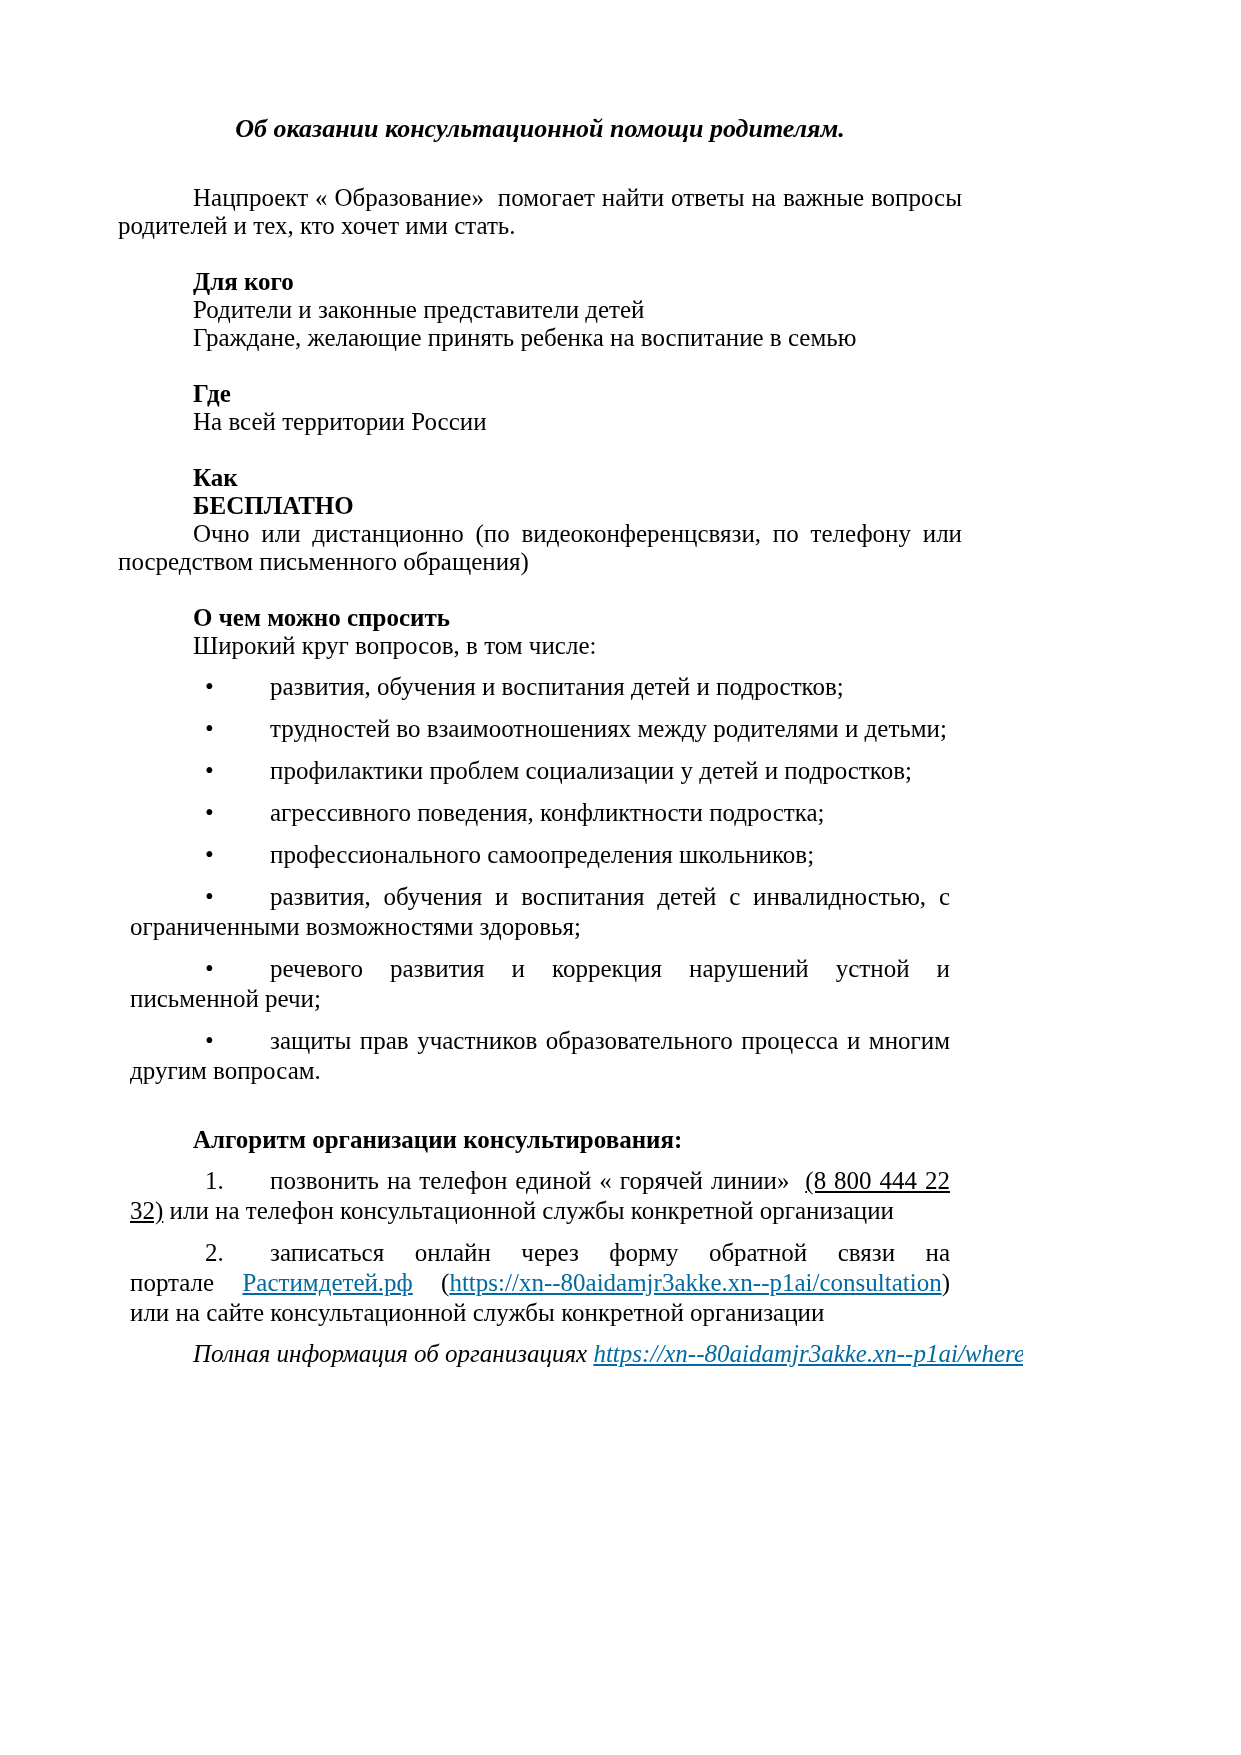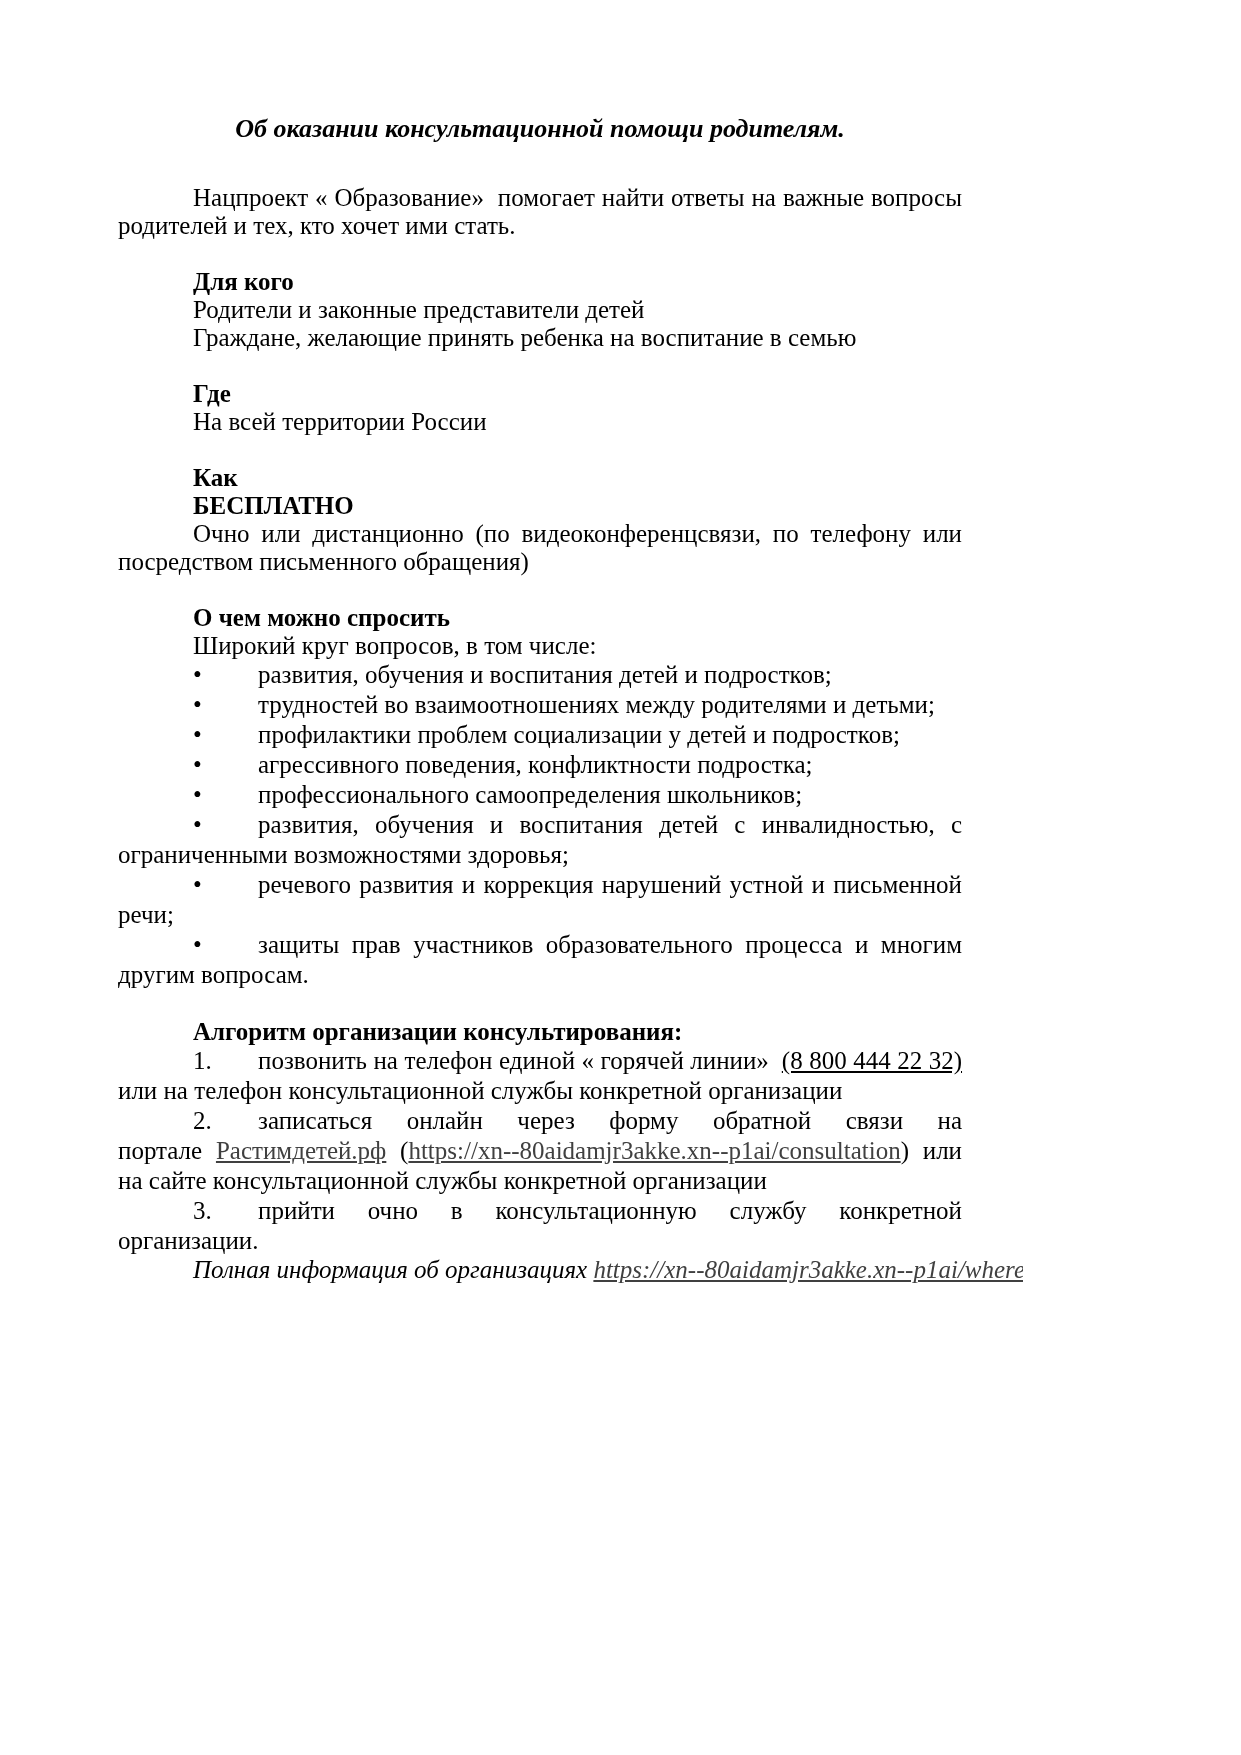--- a/index.html
+++ b/index.html
@@ -22,24 +22,24 @@
     font-style:italic;
     font-size:26px;
     line-height:34px;
     margin:0;
   }
   .gap-lg{height:38px;}
   .gap{height:28px;}
   .p{margin:0;text-align:justify;text-indent:75px;}
   .line{margin:0;text-indent:75px;}
   .b{font-weight:bold;}
-  .li{margin:0;text-align:justify;text-indent:75px;line-height:30px;}
+  .li{margin:12px;text-align:justify;text-indent:75px;line-height:30px;}
   .marker{display:inline-block;width:65px;text-indent:0;}
   .phone{font-weight:normal;text-decoration:underline;}
-  a.link{color:#404040;text-decoration:underline;cursor:pointer;}
+  a.link{color:#0369a1;text-decoration:underline;cursor:pointer;}
   .nowrap{white-space:nowrap;}
   .oneline{white-space:nowrap;font-style:italic;}
 </style>
 </head>
 <body>
 
 <div class="page">
 
   <p class="title">Об оказании консультационной помощи родителям.</p>
 
@@ -79,17 +79,16 @@
   <p class="li"><span class="marker">•</span><span>защиты прав участников образовательного процесса и многим другим вопросам.</span></p>
 
   <div class="gap"></div>
 
   <p class="line b">Алгоритм организации консультирования:</p>
 
   <p class="li"><span class="marker">1.</span><span>позвонить на телефон единой « горячей линии»&nbsp; </span><span class="phone">(8 800 444 22 32)</span><span> или на телефон консультационной службы конкретной организации</span></p>
 
   <p class="li"><span class="marker">2.</span><span>записаться онлайн через форму обратной связи на </span><span class="nowrap"><span>портале </span><a class="link">Растимдетей.рф</a><span> (</span><a class="link">https://xn--80aidamjr3akke.xn--p1ai/consultation</a><span>)</span></span><span> или на сайте консультационной службы конкретной организации</span></p>
 
-  <p class="li"><span class="marker">3.</span><span>прийти очно в консультационную службу конкретной организации.</span></p>
 
   <p class="line oneline"><span>Полная информация об организациях </span><a class="link">https://xn--80aidamjr3akke.xn--p1ai/where-to-turn</a></p>
 
 </div>
 
 </body></html>

